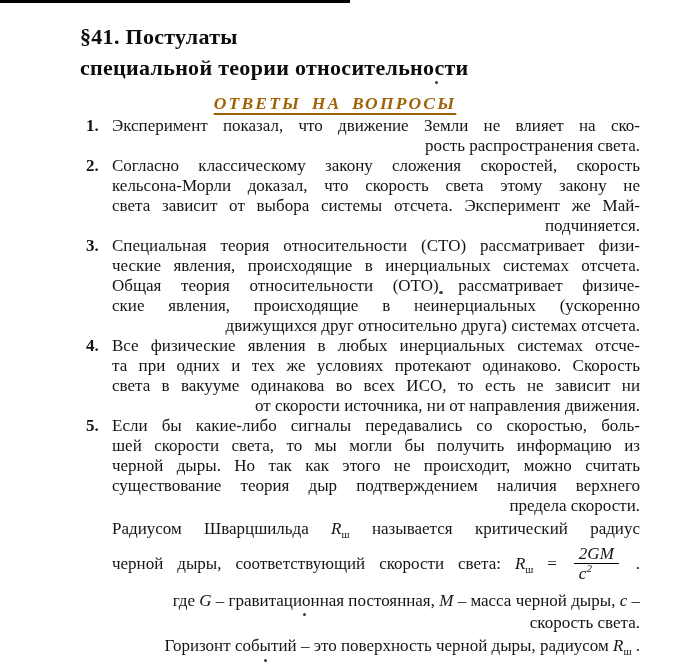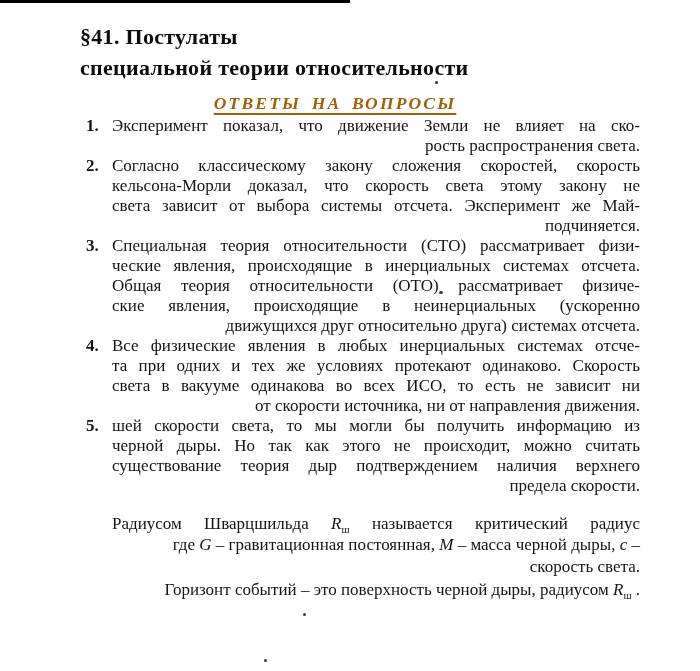--- a/index.html
+++ b/index.html
@@ -19,21 +19,21 @@
     color:#a16207;
   }
   .body-col{
     position:absolute;top:116px;left:112px;width:528px;
     font-size:17px;line-height:20px;color:#141414;
   }
   .item{position:relative;}
   .item .num{position:absolute;left:-26px;top:0;font-weight:700;}
   .line{text-align:right;}
   .line.fill{text-align:justify;text-align-last:justify;}
-  .extras{margin-top:18px;}
+  .extras{margin-top:3px;}
   .line.formula{padding:7px 0 5px;}
   .mvar{font-style:italic;}
   .rsh{font-style:italic;white-space:nowrap;}
   .rsh sub{font-size:10.5px;font-style:normal;line-height:0;}
   .frac{display:inline-block;vertical-align:middle;text-align:center;margin:0 3px;transform:translateY(-2px);}
   .frac .fnum{display:block;font-style:italic;line-height:19px;padding:0 5px;}
   .frac .fden{display:block;font-style:italic;line-height:18px;padding:1px 5px 0;border-top:1.6px solid #000;}
   .frac .fden sup{font-size:11px;line-height:0;}
   .para-legend .line,.para-horizon .line{line-height:22px;}
   .para-horizon{margin-top:1px;}
@@ -80,29 +80,31 @@
         </div>
         <div class="item">
           <span class="num">4.</span>
           <div class="line fill">Все физические явления в любых инерциальных системах отсче-</div>
           <div class="line fill">та при одних и тех же условиях протекают одинаково. Скорость</div>
           <div class="line fill">света в вакууме одинакова во всех ИСО, то есть не зависит ни</div>
           <div class="line">от скорости источника, ни от направления движения.</div>
         </div>
         <div class="item">
           <span class="num">5.</span>
+          <div class="line fill">Если бы какие-либо сигналы передавались со скоростью, боль-</div>
           <div class="line fill">шей скорости света, то мы могли бы получить информацию из</div>
           <div class="line fill">черной дыры. Но так как этого не происходит, можно считать</div>
           <div class="line fill">существование теория дыр подтверждением наличия верхнего</div>
           <div class="line">предела скорости.</div>
         </div>
       </div>
     <div id="extras" class="extras">
         <div class="para-radius">
           <div class="line fill">Радиусом Шварцшильда <span class="rsh">R<sub>ш</sub></span> называется критический радиус</div>
+          <div class="line fill formula">черной дыры, соответствующий скорости света: <span class="rsh">R<sub>ш</sub></span> = <span class="frac"><span class="fnum">2GM</span><span class="fden">c<sup>2</sup></span></span> .</div>
         </div>
         <div class="para-legend">
           <div class="line">где <i class="mvar">G</i> – гравитационная постоянная, <i class="mvar">M</i> – масса черной дыры, <i class="mvar">c</i> –</div>
           <div class="line">скорость света.</div>
         </div>
         <div class="para-horizon">
           <div class="line">Горизонт событий – это поверхность черной дыры, радиусом <span class="rsh">R<sub>ш</sub></span> .</div>
         </div>
       </div>
   </div>

